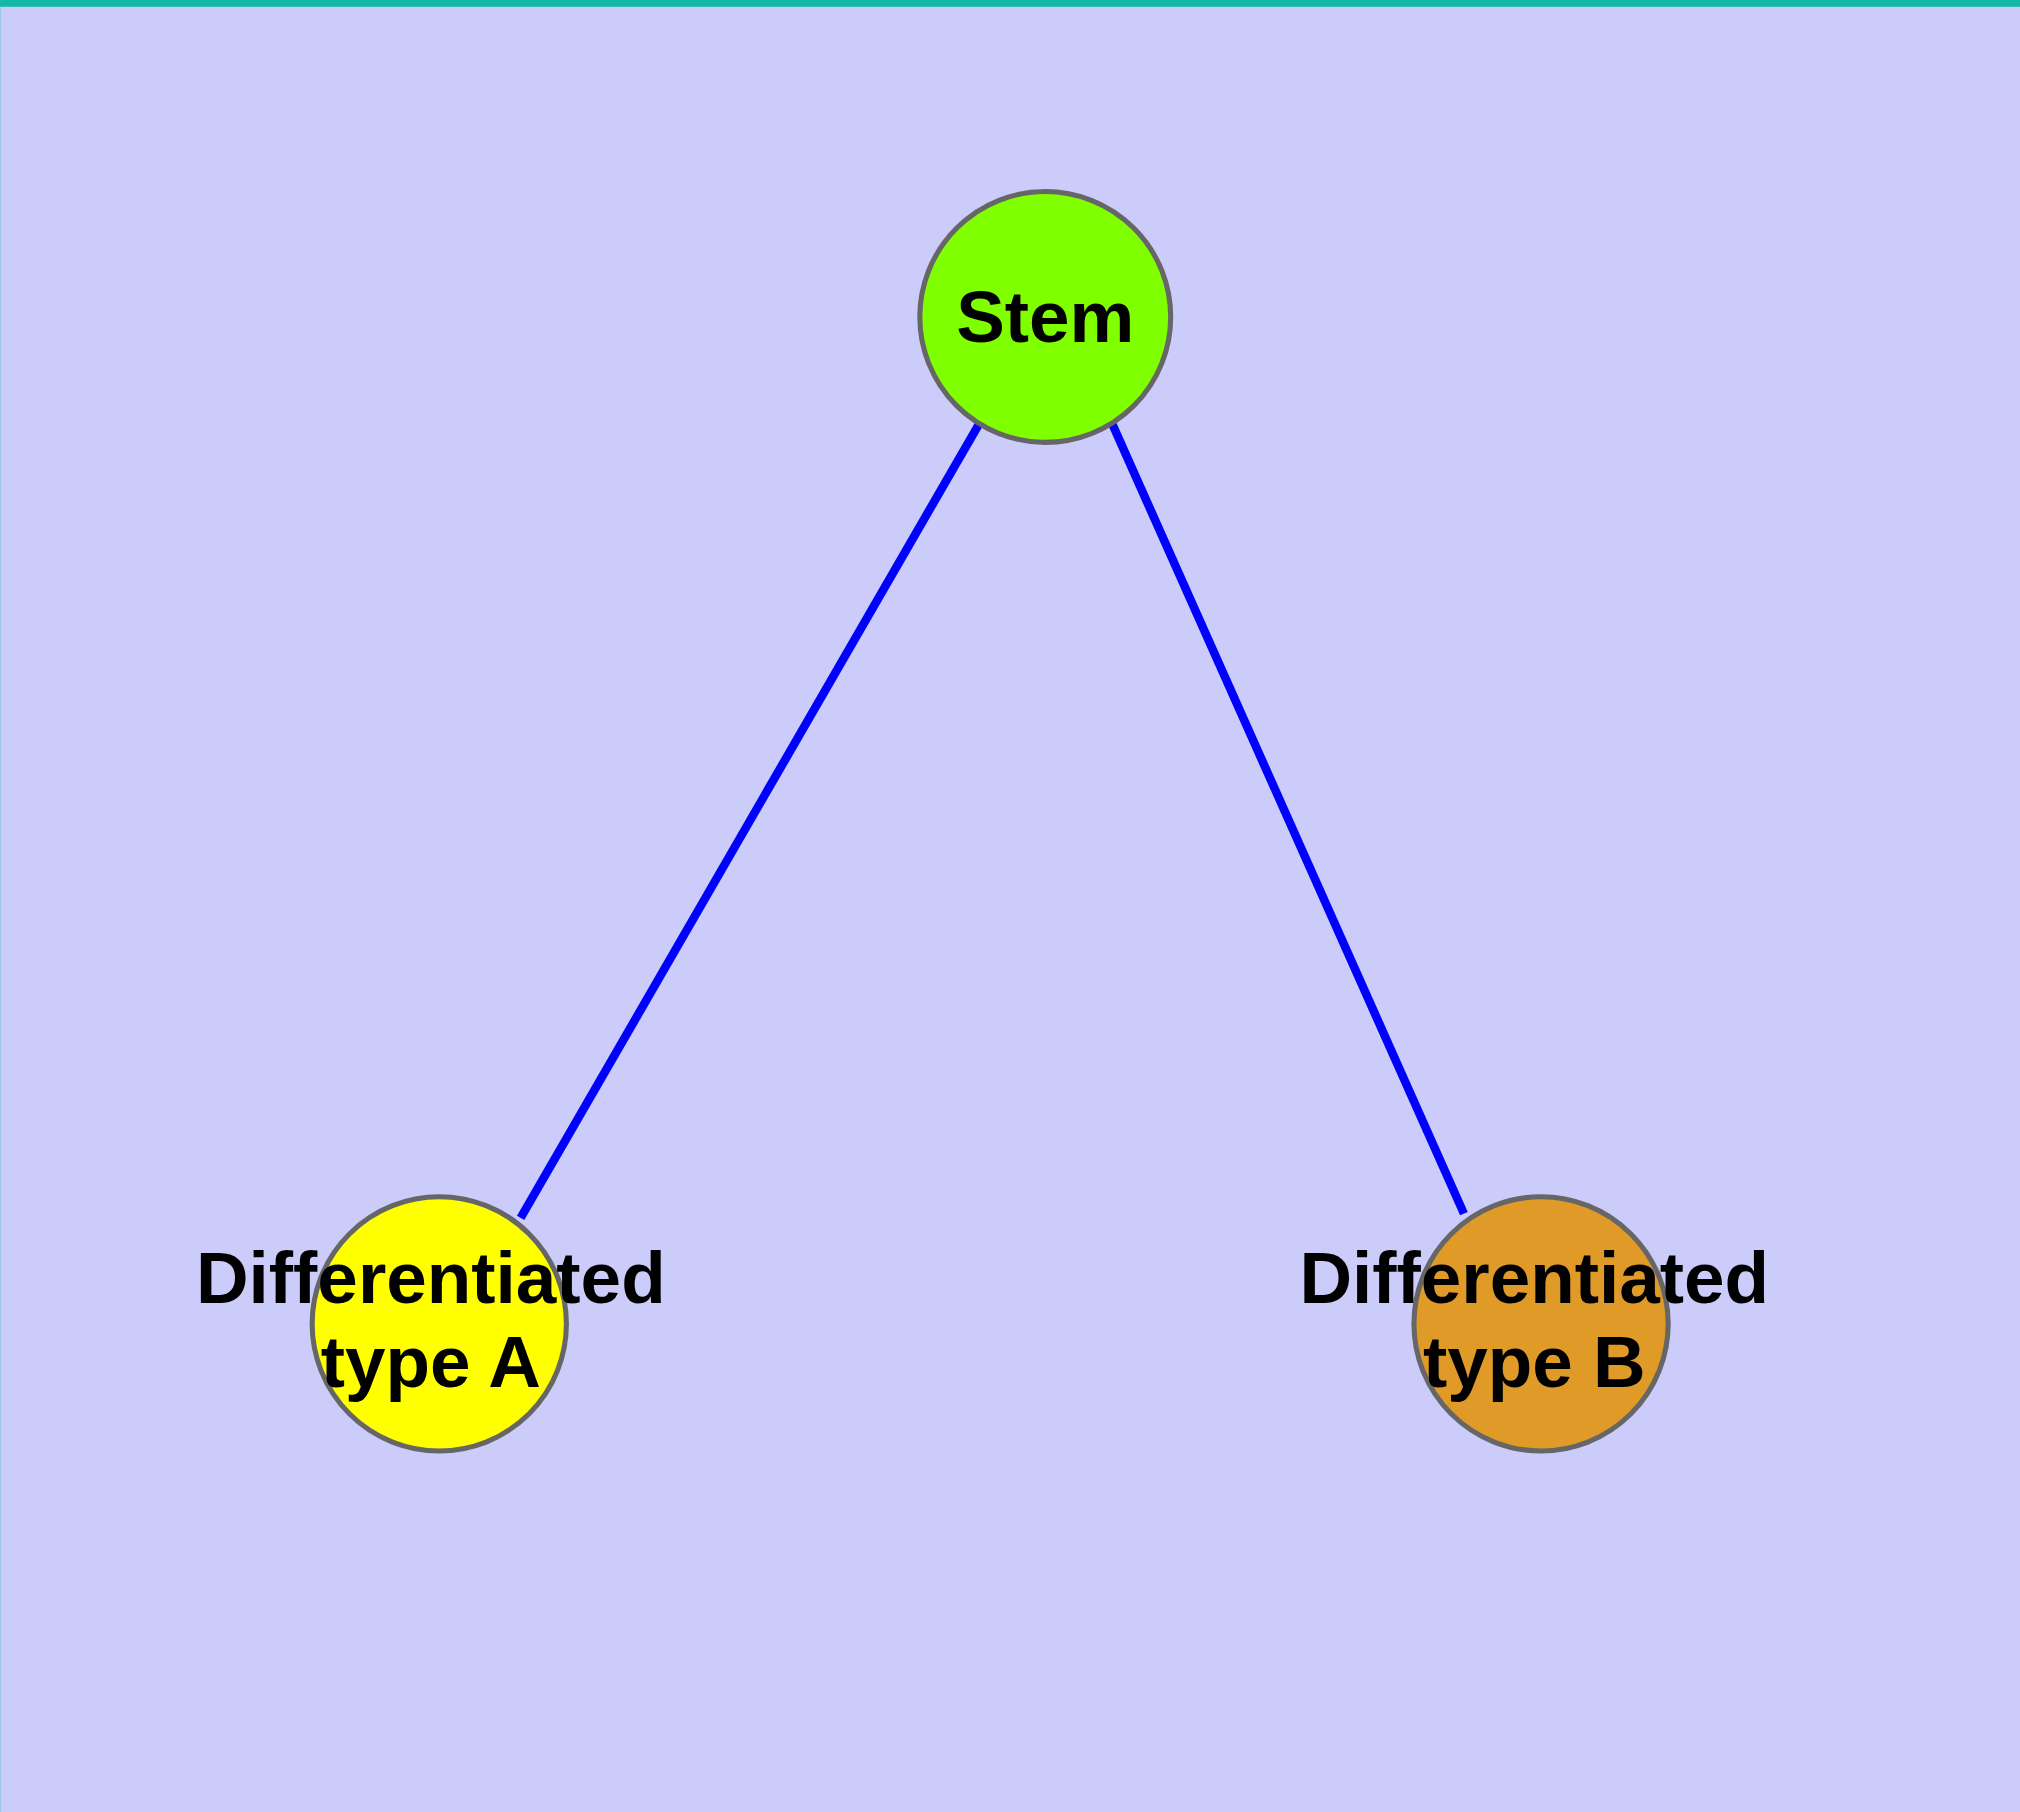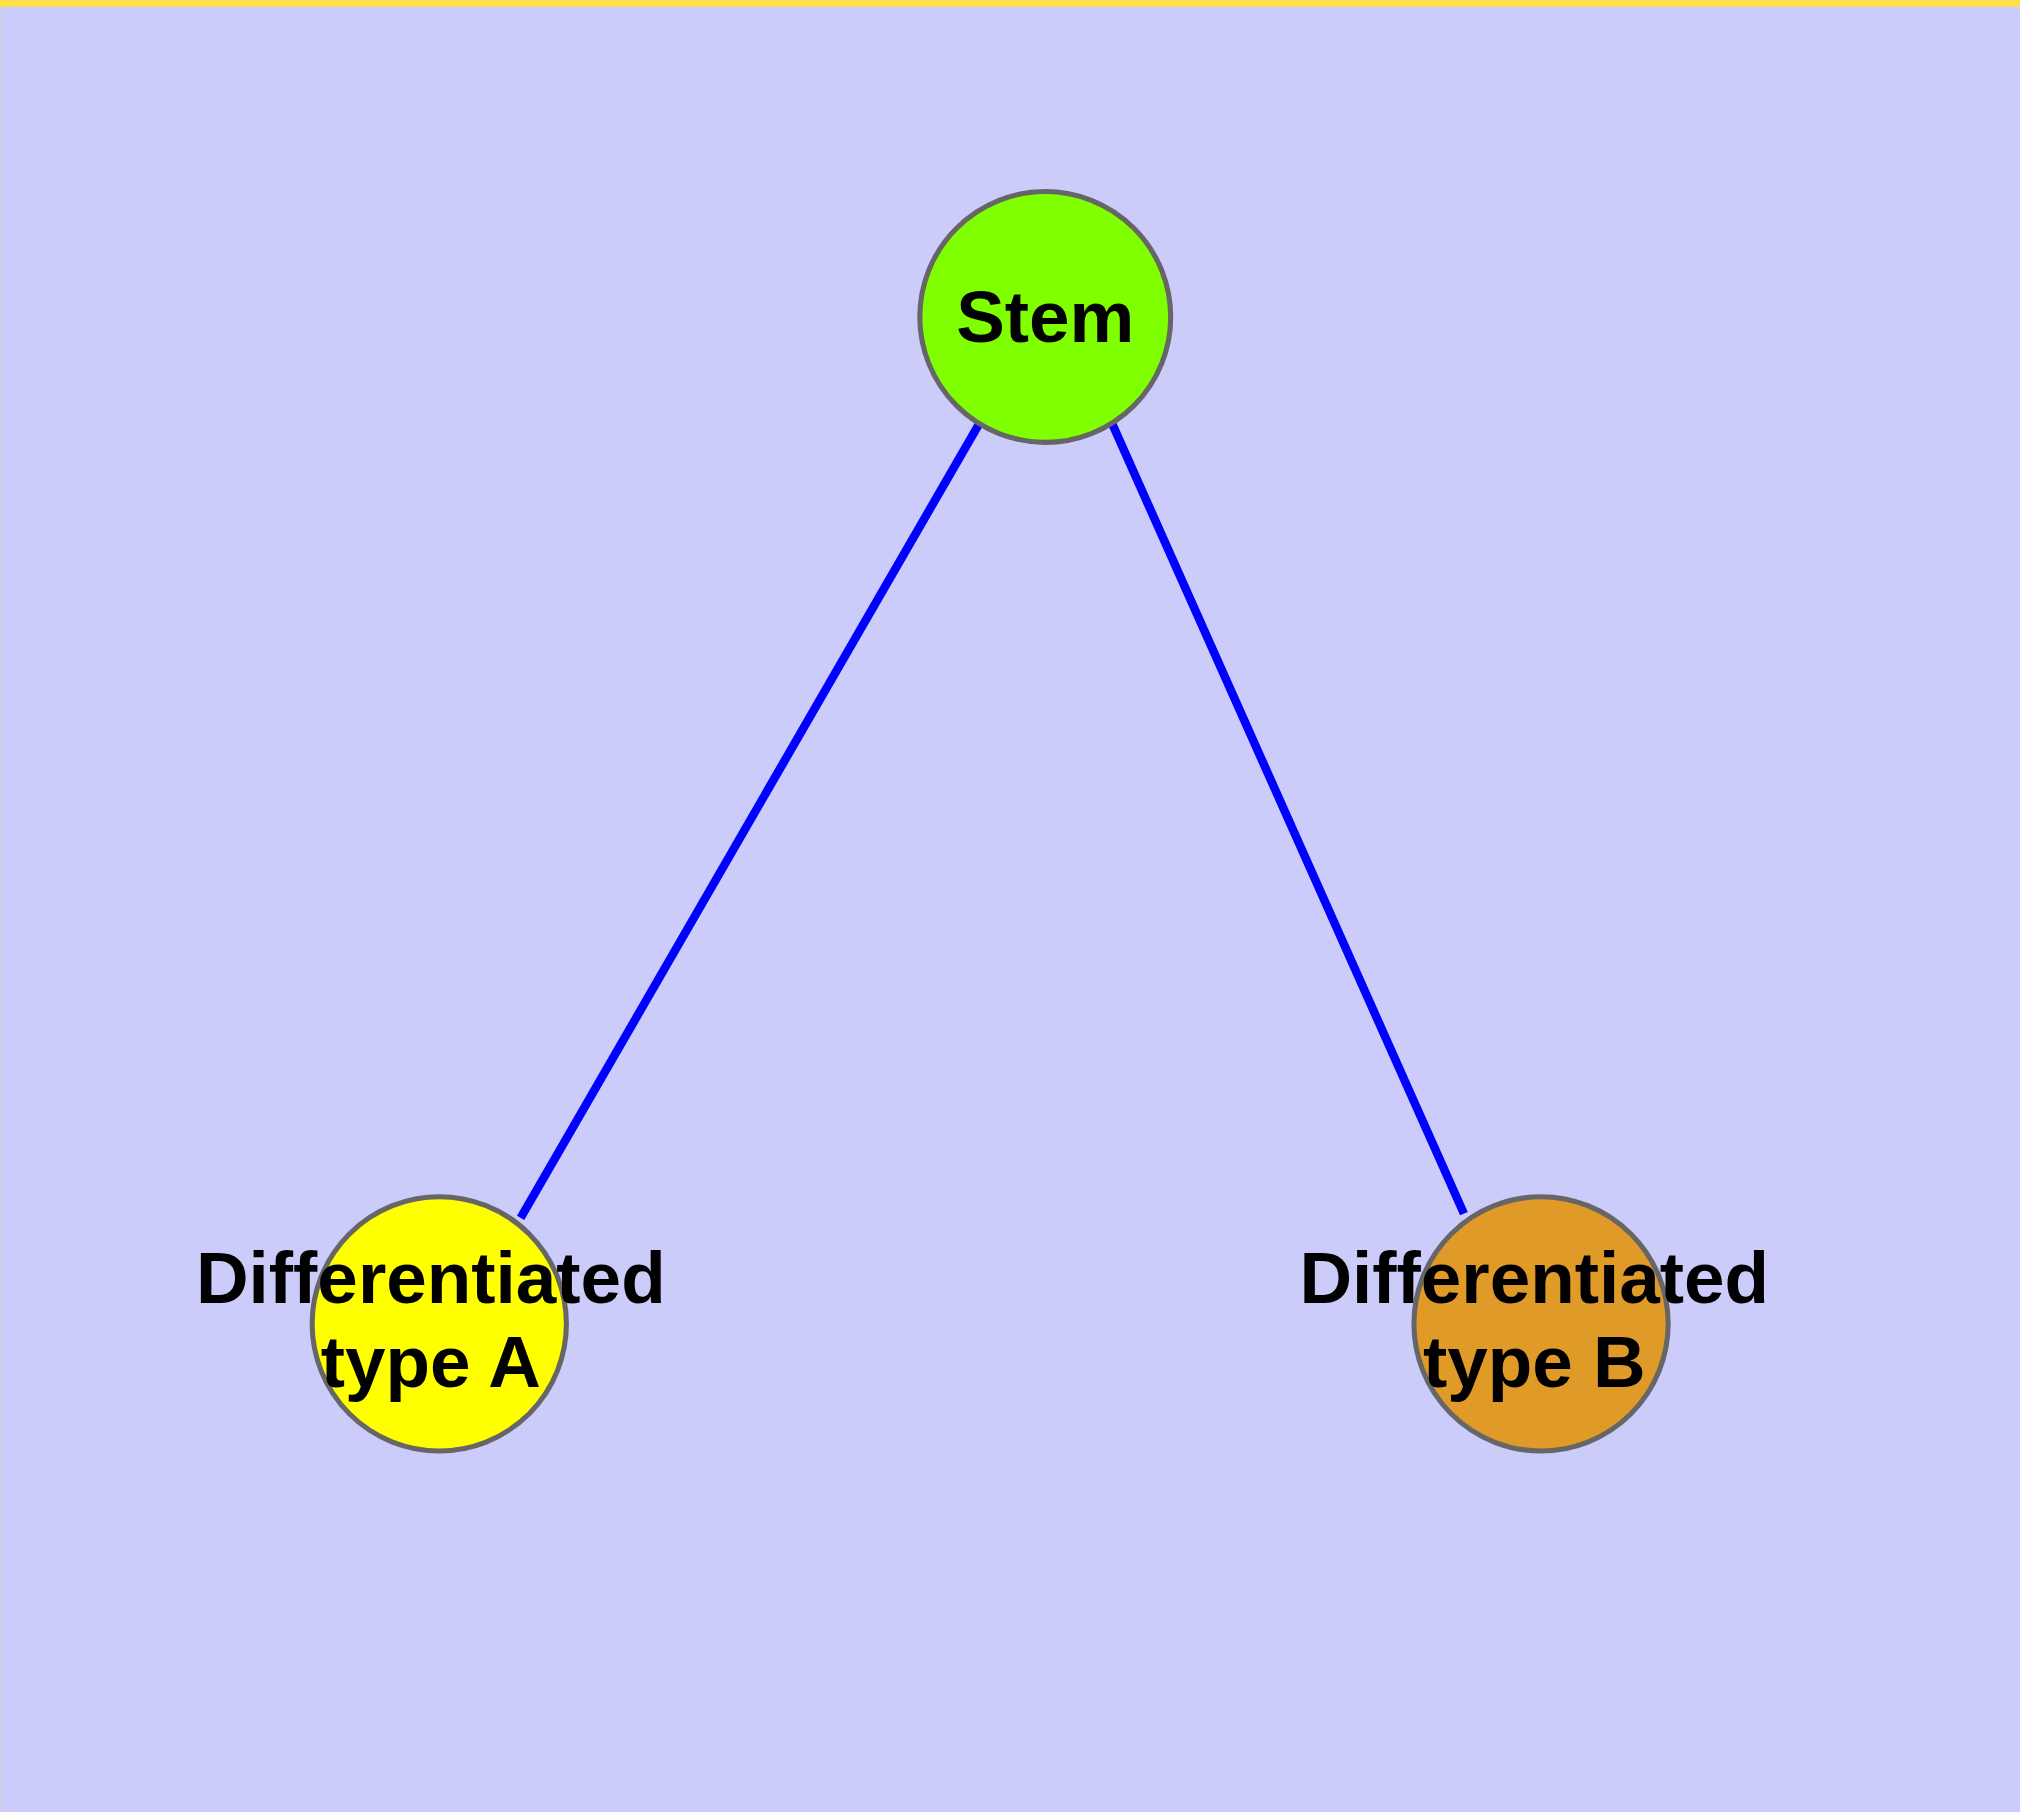--- a/index.html
+++ b/index.html
@@ -29,21 +29,21 @@
   .node-label {
     font-family: "Liberation Sans", sans-serif;
     font-weight: bold;
     fill: #000000;
     text-anchor: middle;
   }
 </style>
 </head>
 <body>
 
-<div id="canvas" style="background: #fde047;">
+<div id="canvas" style="background: #14b8a6;">
   <svg id="graph-svg" viewBox="0 0 2384 2138" xmlns="http://www.w3.org/2000/svg">
 
     <rect id="bg-rect" x="0" y="8" width="2384" height="2130" fill="#ccccfa"></rect>
 
     <g id="edges-layer">
         <line x1="1155" y1="500" x2="614" y2="1437" stroke="#0000ff" stroke-width="10" stroke-linecap="butt"></line>
         <line x1="1312" y1="500" x2="1727" y2="1432" stroke="#0000ff" stroke-width="10" stroke-linecap="butt"></line>
       </g>
     <g id="nodes-layer">
         <g>

